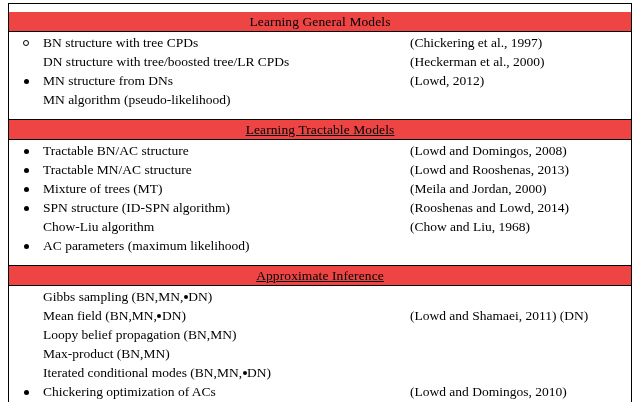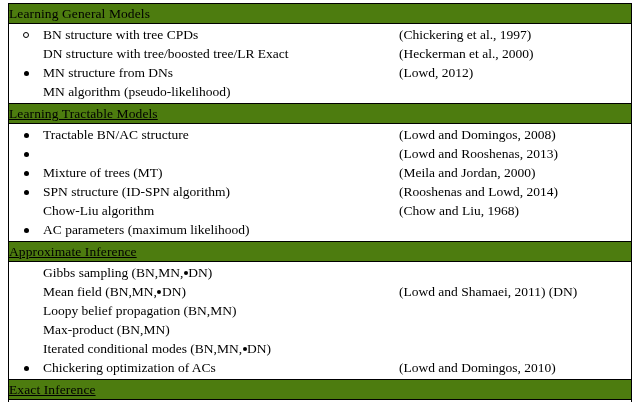--- a/index.html
+++ b/index.html
@@ -25,27 +25,29 @@
     border-top: 1.5px solid #000;
     border-bottom: 1.5px solid #000;
     box-sizing: border-box;
   }
 
   .section {
     display: block;
   }
 
   .section-header {
+    text-align: center;
     font-size: 13.5px;
     line-height: 19px;
     height: 19px;
     letter-spacing: 0.1px;
     border-bottom: 1.5px solid #000;
-    background: #4d7c0f;
-    white-space: nowrap;
+    background: #ef4444;
+    white-space: nowrap;
+    margin-top: 8px;
   }
   .section + .section > .section-header {
     border-top: 1.5px solid #000;
     text-decoration: underline;
   }
 
   .section-body {
     display: block;
     padding: 1px 0 2px 0;
   }
@@ -95,21 +97,21 @@
   .item-label {
     position: absolute;
     left: 34px;
     top: 0;
     line-height: 19px;
     white-space: nowrap;
   }
 
   .citation {
     position: absolute;
-    left: 390px;
+    left: 401px;
     top: 0;
     line-height: 19px;
     white-space: nowrap;
   }
 
   .inline-dot {
     display: inline-block;
     width: 4px;
     height: 4px;
     border-radius: 50%;
@@ -125,21 +127,21 @@
     <div class="section">
       <div class="section-header">Learning General Models</div>
       <div class="section-body">
         <div class="row">
           <span class="marker hollow"></span>
           <span class="item-label"><span>BN structure with tree CPDs</span></span>
           <span class="citation">(Chickering et al., 1997)</span>
         </div>
         <div class="row">
           <span class="marker none"></span>
-          <span class="item-label"><span>DN structure with tree/boosted tree/LR Exact</span></span>
+          <span class="item-label"><span>DN structure with tree/boosted tree/LR CPDs</span></span>
           <span class="citation">(Heckerman et al., 2000)</span>
         </div>
         <div class="row">
           <span class="marker filled"></span>
           <span class="item-label"><span>MN structure from DNs</span></span>
           <span class="citation">(Lowd, 2012)</span>
         </div>
         <div class="row">
           <span class="marker none"></span>
           <span class="item-label"><span>MN algorithm (pseudo-likelihood)</span></span>
@@ -149,20 +151,21 @@
     <div class="section">
       <div class="section-header">Learning Tractable Models</div>
       <div class="section-body">
         <div class="row">
           <span class="marker filled"></span>
           <span class="item-label"><span>Tractable BN/AC structure</span></span>
           <span class="citation">(Lowd and Domingos, 2008)</span>
         </div>
         <div class="row">
           <span class="marker filled"></span>
+          <span class="item-label"><span>Tractable MN/AC structure</span></span>
           <span class="citation">(Lowd and Rooshenas, 2013)</span>
         </div>
         <div class="row">
           <span class="marker filled"></span>
           <span class="item-label"><span>Mixture of trees (MT)</span></span>
           <span class="citation">(Meila and Jordan, 2000)</span>
         </div>
         <div class="row">
           <span class="marker filled"></span>
           <span class="item-label"><span>SPN structure (ID-SPN algorithm)</span></span>

